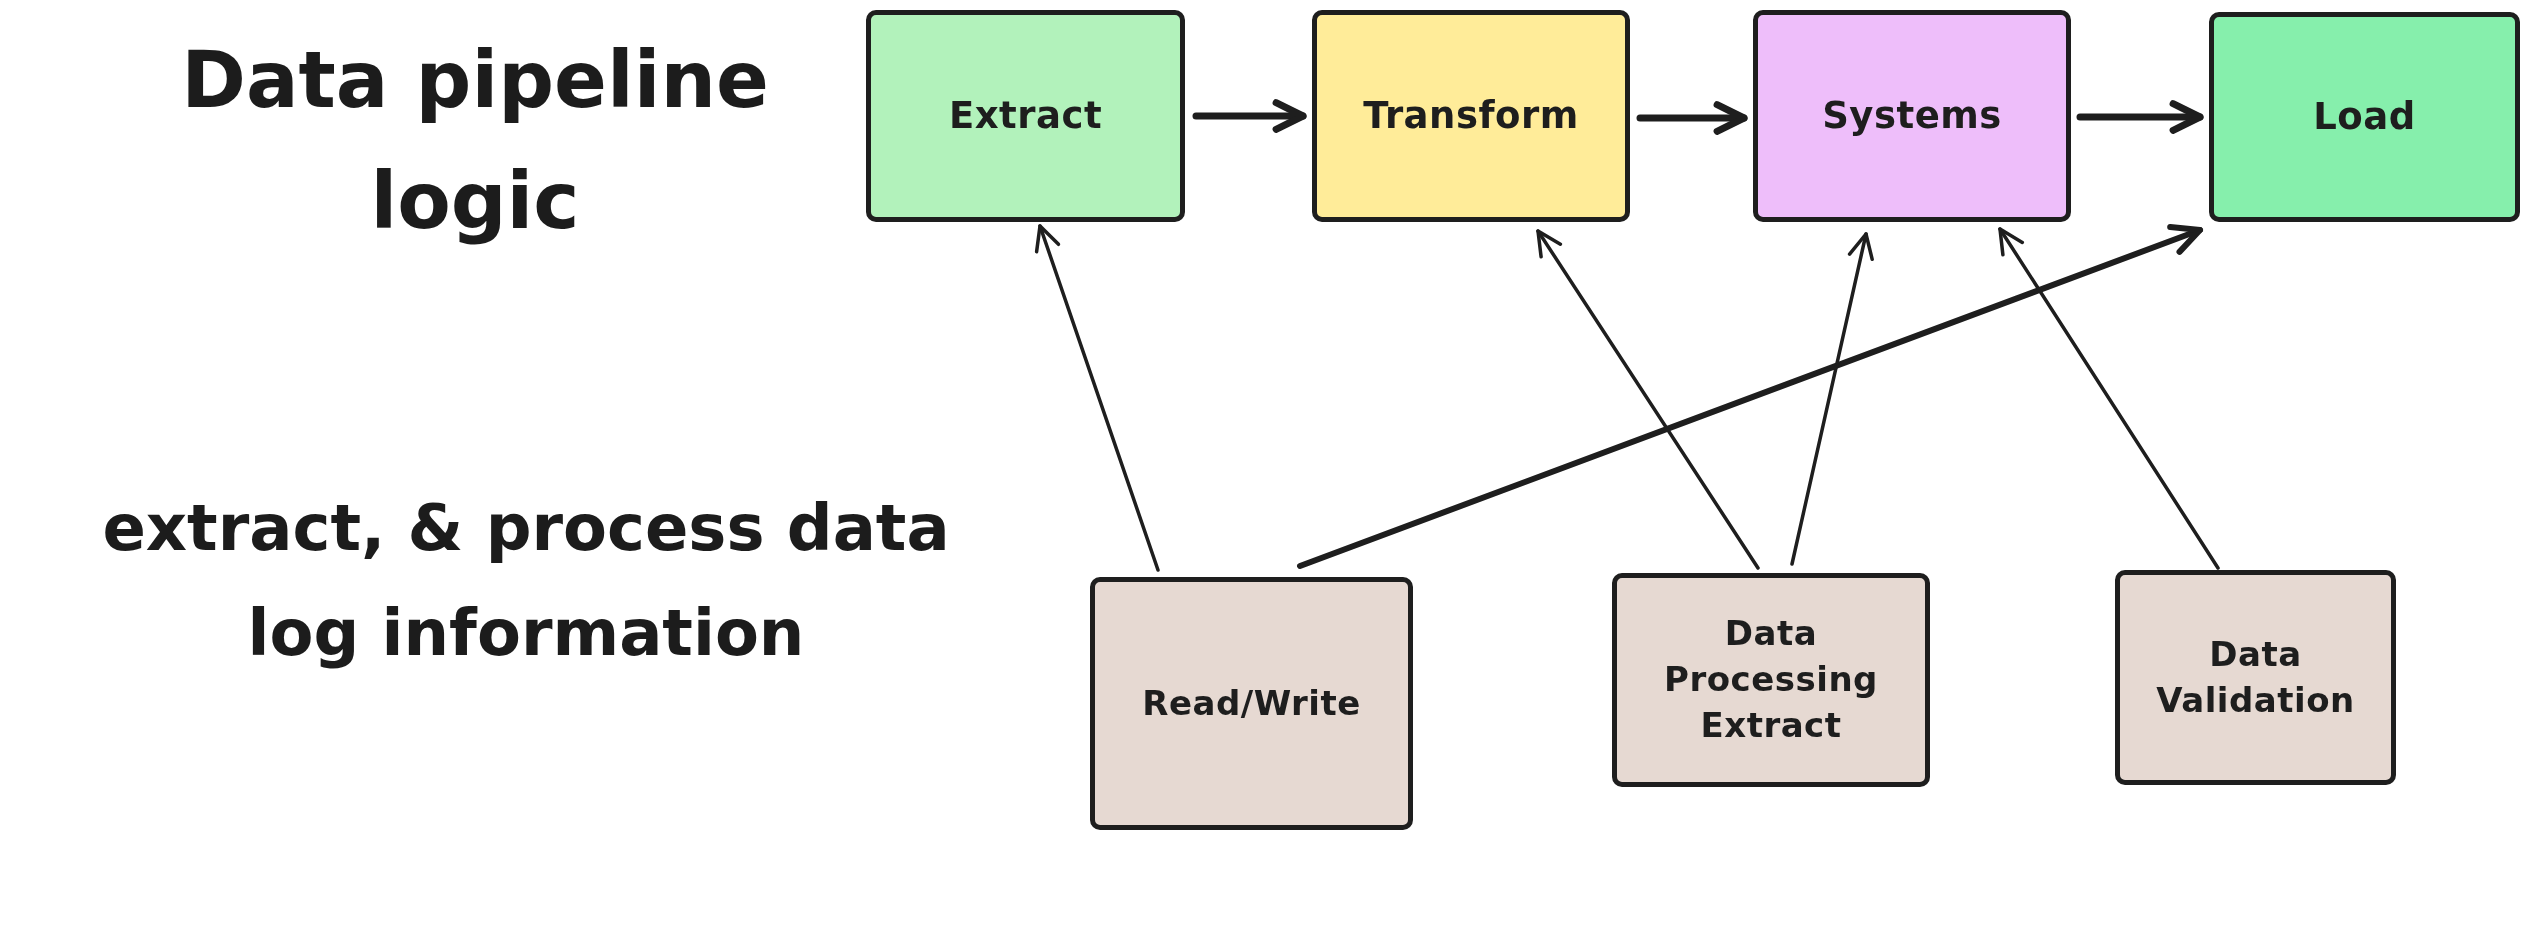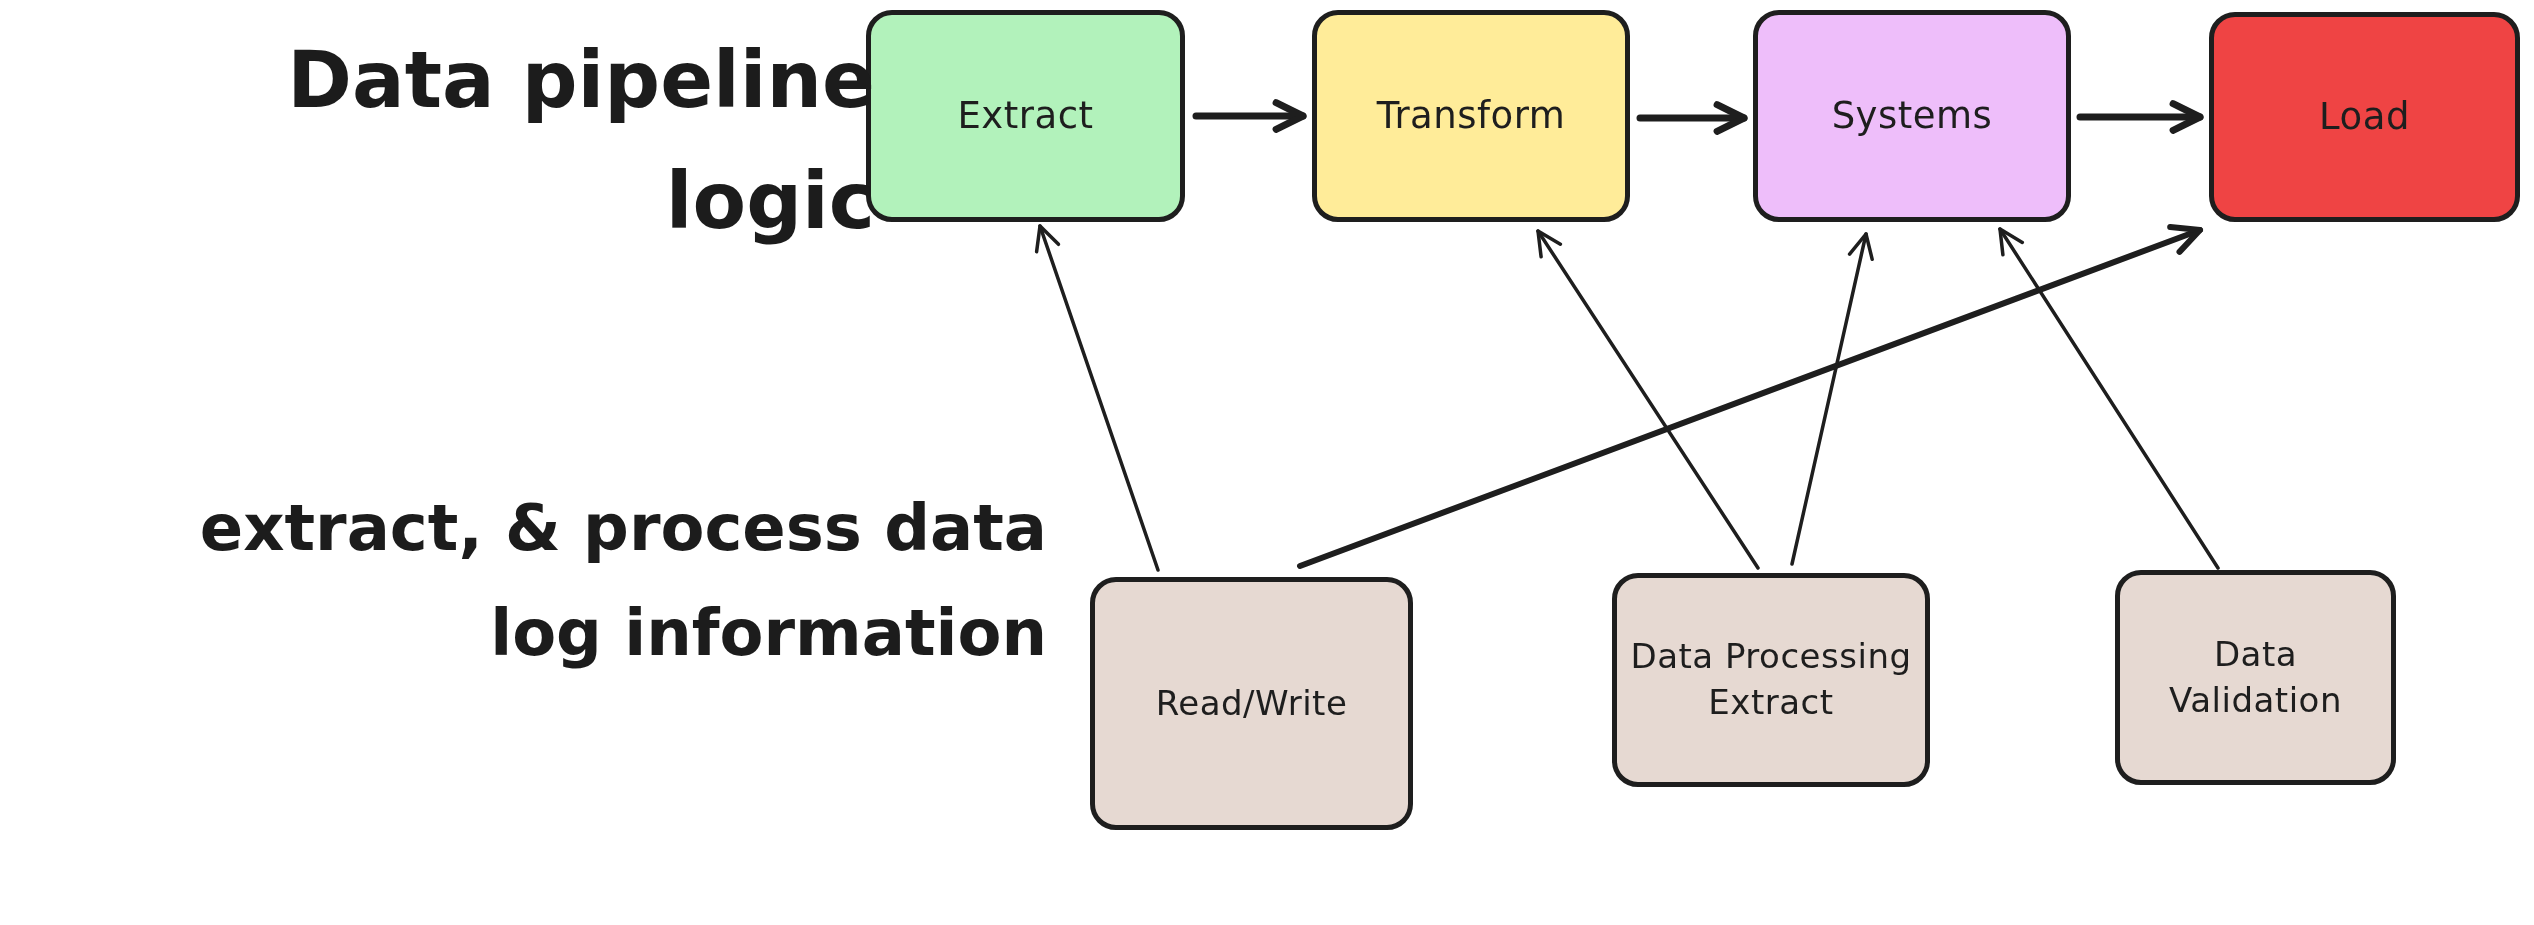--- a/index.html
+++ b/index.html
@@ -19,39 +19,39 @@
     position: absolute;
     left: 0;
     top: 0;
     width: 2534px;
     height: 925px;
   }
   .node {
     position: absolute;
     box-sizing: border-box;
     border: 5px solid #1e1e1e;
-    border-radius: 26px;
+    border-radius: 10px;
     display: flex;
     flex-direction: column;
     align-items: center;
     justify-content: center;
     text-align: center;
     color: #1e1e1e;
-    font-weight: 400;
+    font-weight: 700;
     letter-spacing: 0.5px;
     padding: 0 10px;
     line-height: 1.35;
   }
   .node.top-row { font-size: 37px; }
   .node.bottom-row { font-size: 34px; }
   .annotation {
     position: absolute;
     color: #1c1c1c;
     font-weight: bold;
-    text-align: right;
+    text-align: center;
   }
   #pipeline-label {
     left: 75px;
     top: 20px;
     width: 800px;
     font-size: 78px;
     line-height: 1.55;
   }
   #systems-label {
     left: 5px;
@@ -104,21 +104,21 @@
   <div id="nodes-layer">
       <div class="node top-row" style="left: 866px; top: 10px; width: 319px; height: 212px; background: rgb(178, 242, 187);">
         <div>Extract</div>
       </div>
       <div class="node top-row" style="left: 1312px; top: 10px; width: 318px; height: 212px; background: rgb(255, 236, 153);">
         <div>Transform</div>
       </div>
       <div class="node top-row" style="left: 1753px; top: 10px; width: 318px; height: 212px; background: rgb(238, 190, 250);">
         <div>Systems</div>
       </div>
-      <div class="node top-row" style="left: 2209px; top: 12px; width: 311px; height: 210px; background: #ef4444;">
+      <div class="node top-row" style="left: 2209px; top: 12px; width: 311px; height: 210px; background: #86efac;">
         <div>Load</div>
       </div>
       <div class="node bottom-row" style="left: 1090px; top: 577px; width: 323px; height: 253px; background: rgb(230, 217, 210);">
         <div>Read/Write</div>
       </div>
       <div class="node bottom-row" style="left: 1612px; top: 573px; width: 318px; height: 214px; background: rgb(230, 217, 210);">
         <div>Data Processing</div>
         <div>Extract</div>
       </div>
       <div class="node bottom-row" style="left: 2115px; top: 570px; width: 281px; height: 215px; background: rgb(230, 217, 210);">

